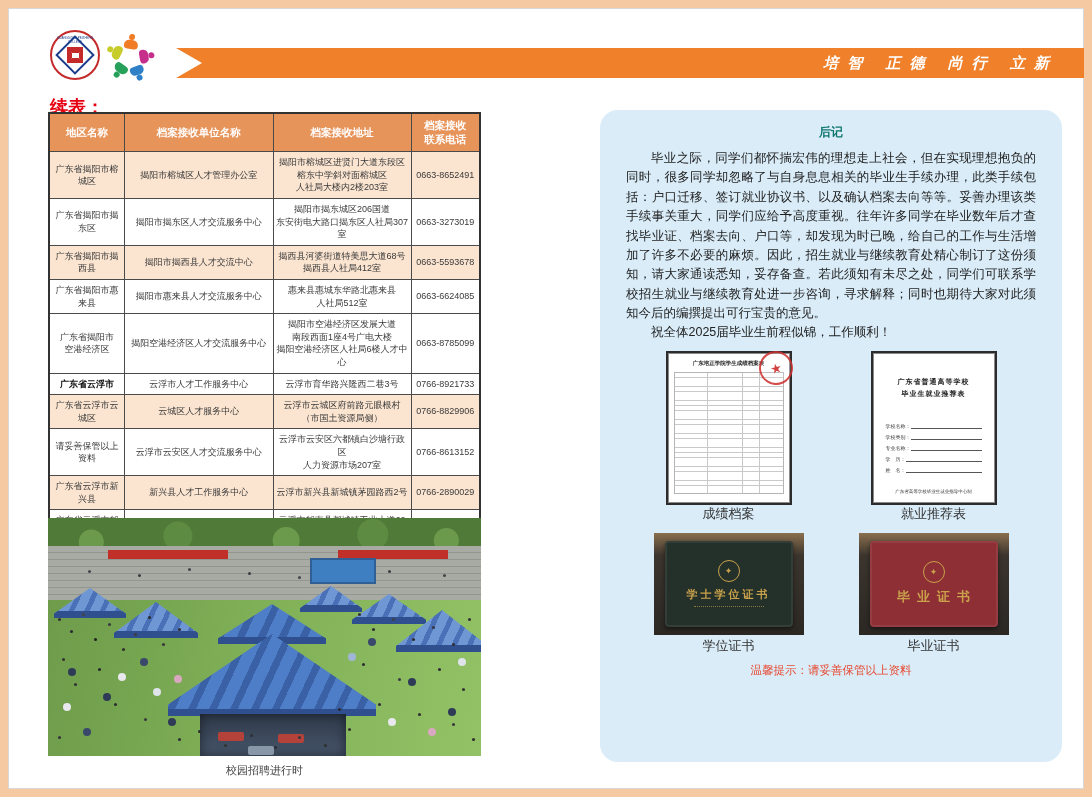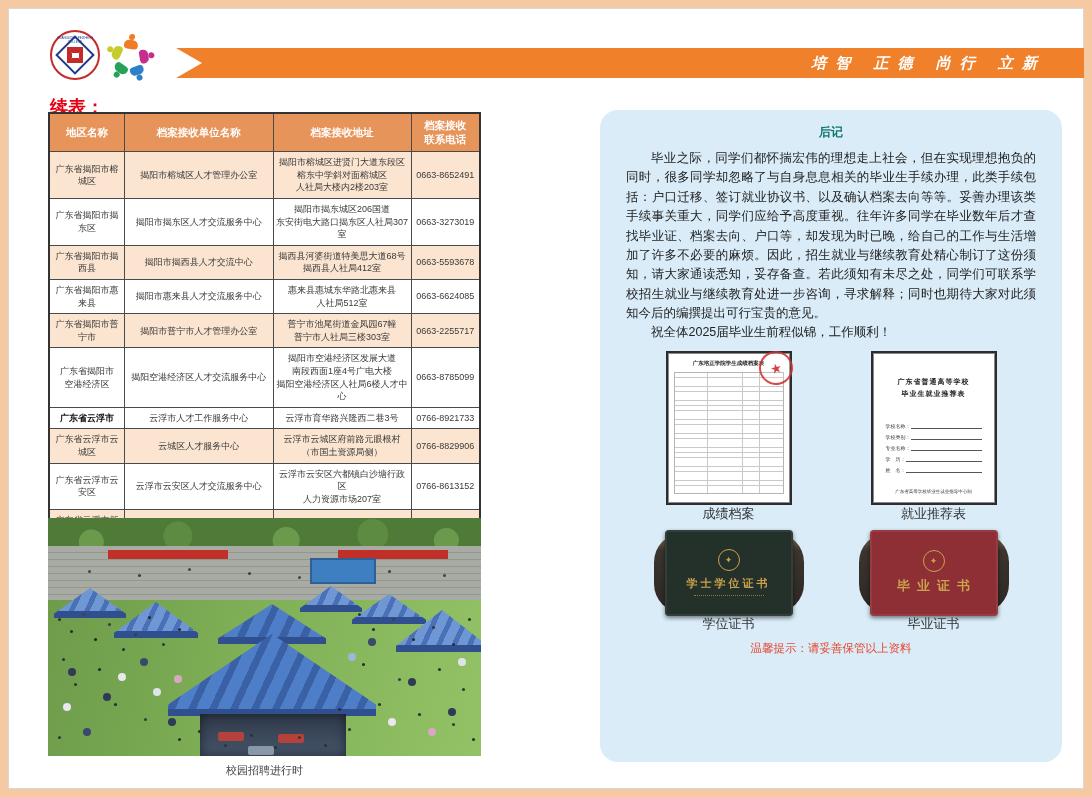--- a/index.html
+++ b/index.html
@@ -17,21 +17,21 @@
   .person { position:absolute; width:14px; height:9px; border-radius:7px 7px 5px 5px; }
   .person::before { content:""; position:absolute; top:-6px; left:4px; width:6px; height:6px; border-radius:50%; background:inherit; }
   .p1 { background:#F07D26; left:16px; top:8px; transform:rotate(8deg); }
   .p2 { background:#C62E8C; left:29px; top:20px; transform:rotate(80deg); }
   .p3 { background:#2F80C6; left:22px; top:34px; transform:rotate(160deg); }
   .p4 { background:#27A05A; left:6px; top:32px; transform:rotate(215deg); }
   .p5 { background:#C6CC2A; left:2px; top:16px; transform:rotate(295deg); }
   .banner { position:absolute; left:168px; right:0; top:40px; height:30px; background:#F0812A;
             clip-path:polygon(0 0,100% 0,100% 100%,0 100%,26px 50%);
             display:flex; align-items:center; justify-content:flex-end; }
-  .motto { color:#fff; font-family:"DejaVu Serif","Liberation Serif",serif; font-style:italic; font-weight:bold; font-size:15px; letter-spacing:9px; padding-right:38px; }
+  .motto { color:#fff; font-family:"DejaVu Serif","Liberation Serif",serif; font-style:italic; font-weight:bold; font-size:15px; letter-spacing:9px; padding-right:26px; }
 
   
   .cont-label { position:absolute; left:42px; top:87px; color:#E60012; font-weight:bold; font-size:18px; }
   .arch-table { position:absolute; left:40px; top:104px; width:433px; border-collapse:collapse; table-layout:fixed; }
   .arch-table th, .arch-table td { border:1px solid #4a4a4a; text-align:center; vertical-align:middle; white-space:pre-line; }
   .arch-table { border:2px solid #333; }
   .arch-table th { background:#E7945B; color:#fff; font-size:10.5px; font-weight:bold; padding:5px 2px; line-height:1.3; }
   .arch-table td { font-size:9px; color:#3a3a3a; padding:4px 2px; line-height:1.4; background:#fff; }
   .arch-table tr.shaded td { background:#FBE5D1; }
   .arch-table td.region-bold { font-weight:bold; color:#111;text-align:center; }
@@ -98,22 +98,22 @@
              border:1px solid #b5b5b5; }
   .seal { position:absolute; right:-4px; top:-3px; width:34px; height:34px; border:2px solid rgba(205,45,45,.85); border-radius:50%; display:flex; align-items:center; justify-content:center; transform:rotate(-14deg); background:rgba(255,255,255,.15); }
   .seal span { color:rgba(205,45,45,.9); font-size:13px; }
   .rec-doc { display:flex; flex-direction:column; align-items:center; padding:22px 12px 8px; }
   .rec-title { font-family:"DejaVu Serif","Liberation Serif",serif; font-size:7px; font-weight:bold; letter-spacing:1px; color:#222; text-align:center; white-space:pre-line; line-height:1.8; }
   .rec-fields { margin-top:22px; width:100%; }
   .rec-row { display:flex; align-items:flex-end; margin-bottom:5px; }
   .rec-row .lbl { font-size:5px; color:#333; white-space:nowrap; }
   .rec-row .line { flex:1; border-bottom:0.8px solid #555; height:4px; }
   .rec-footer { margin-top:auto; font-size:4.5px; color:#333; text-align:center; }
-  .cover-card { width:150px; height:80px; display:flex; align-items:center; justify-content:center;
-                background:linear-gradient(180deg, #8a6f4e 0%, #3c352e 22%, #2b2723 100%);border-radius:29px; }
+  .cover-card { width:150px; height:102px; display:flex; align-items:center; justify-content:center;
+                background:linear-gradient(180deg, #8a6f4e 0%, #3c352e 22%, #2b2723 100%); }
   .cover { width:128px; height:86px; border-radius:4px; display:flex; flex-direction:column; align-items:center; justify-content:center; box-shadow:inset 0 0 0 2px rgba(255,255,255,.07), 0 2px 4px rgba(0,0,0,.5); }
   .cover.green { background:#24302A; }
   .cover.red { background:#8E2E35; }
   .emblem { width:22px; height:22px; border:1.5px solid #C9A24B; border-radius:50%; display:flex; align-items:center; justify-content:center; margin-bottom:5px; }
   .emblem::before { content:"✦"; color:#C9A24B; font-size:9px; }
   .cover-title { color:#C9A24B; font-family:"DejaVu Serif","Liberation Serif",serif; font-weight:bold; }
   .cover.green .cover-title { font-size:11px; letter-spacing:3px; }
   .cover.red .cover-title { font-size:13px; letter-spacing:7px; text-indent:7px; }
   .cover-sub { margin-top:4px; width:70px; border-top:1px dotted rgba(201,162,75,.65); }
   .tip { margin-top:8px; text-align:center; font-size:11.5px; color:#E8472F; }
@@ -181,27 +181,20 @@
 揭西县人社局412室</td>
       <td class="cell-phone">0663-5593678</td>
     </tr>
         <tr>
       <td class="cell-region">广东省揭阳市惠来县</td>
       <td class="cell-unit">揭阳市惠来县人才交流服务中心</td>
       <td class="cell-addr">惠来县惠城东华路北惠来县
 人社局512室</td>
       <td class="cell-phone">0663-6624085</td>
     </tr>
-        <tr class="shaded">
-      <td class="cell-region">广东省揭阳市普宁市</td>
-      <td class="cell-unit">揭阳市普宁市人才管理办公室</td>
-      <td class="cell-addr">普宁市池尾街道金凤园67幢
-普宁市人社局三楼303室</td>
-      <td class="cell-phone">0663-2255717</td>
-    </tr>
         <tr>
       <td class="cell-region">广东省揭阳市
 空港经济区</td>
       <td class="cell-unit">揭阳空港经济区人才交流服务中心</td>
       <td class="cell-addr">揭阳市空港经济区发展大道
 南段西面1座4号广电大楼
 揭阳空港经济区人社局6楼人才中心</td>
       <td class="cell-phone">0663-8785099</td>
     </tr>
         <tr>
@@ -211,21 +204,21 @@
       <td class="cell-phone">0766-8921733</td>
     </tr>
         <tr class="shaded">
       <td class="cell-region">广东省云浮市云城区</td>
       <td class="cell-unit">云城区人才服务中心</td>
       <td class="cell-addr">云浮市云城区府前路元眼根村
 （市国土资源局侧）</td>
       <td class="cell-phone">0766-8829906</td>
     </tr>
         <tr>
-      <td class="cell-region">广东省云浮市云安区</td>
+      <td class="cell-region">请妥善保管以上资料</td>
       <td class="cell-unit">云浮市云安区人才交流服务中心</td>
       <td class="cell-addr">云浮市云安区六都镇白沙塘行政区
 人力资源市场207室</td>
       <td class="cell-phone">0766-8613152</td>
     </tr>
         <tr class="shaded">
       <td class="cell-region">广东省云浮市新兴县</td>
       <td class="cell-unit">新兴县人才工作服务中心</td>
       <td class="cell-addr">云浮市新兴县新城镇茅园路西2号</td>
       <td class="cell-phone">0766-2890029</td>

